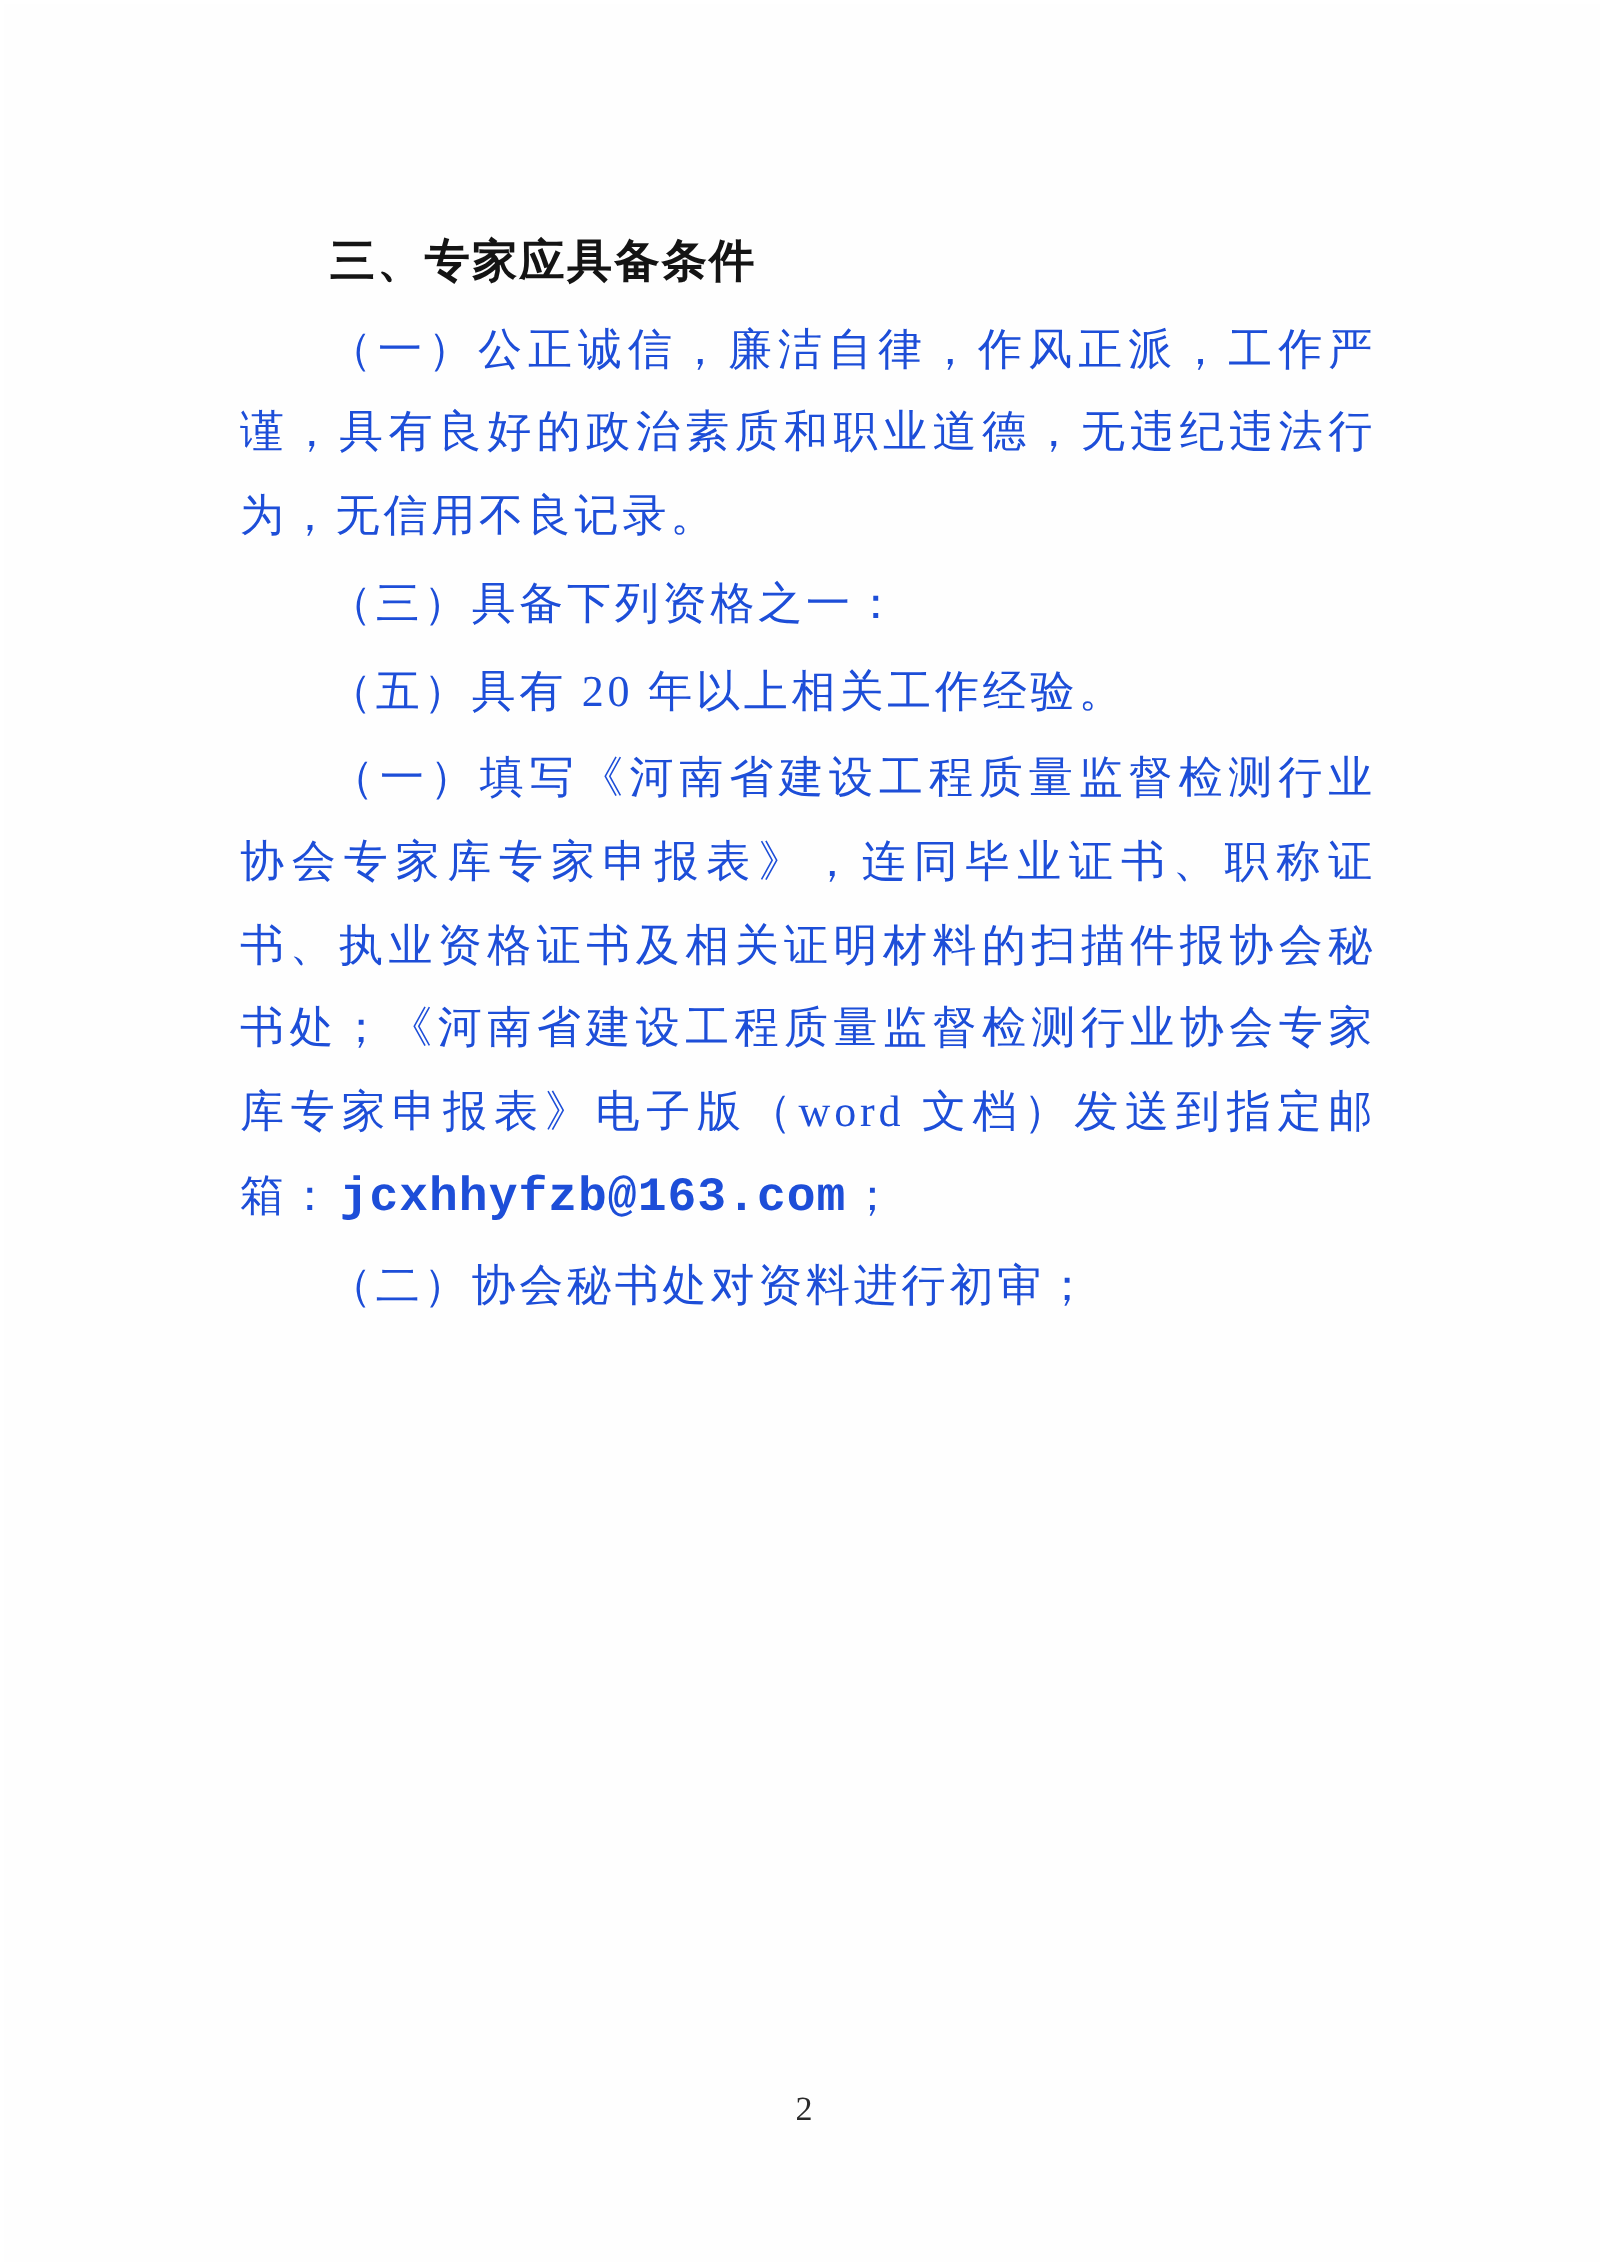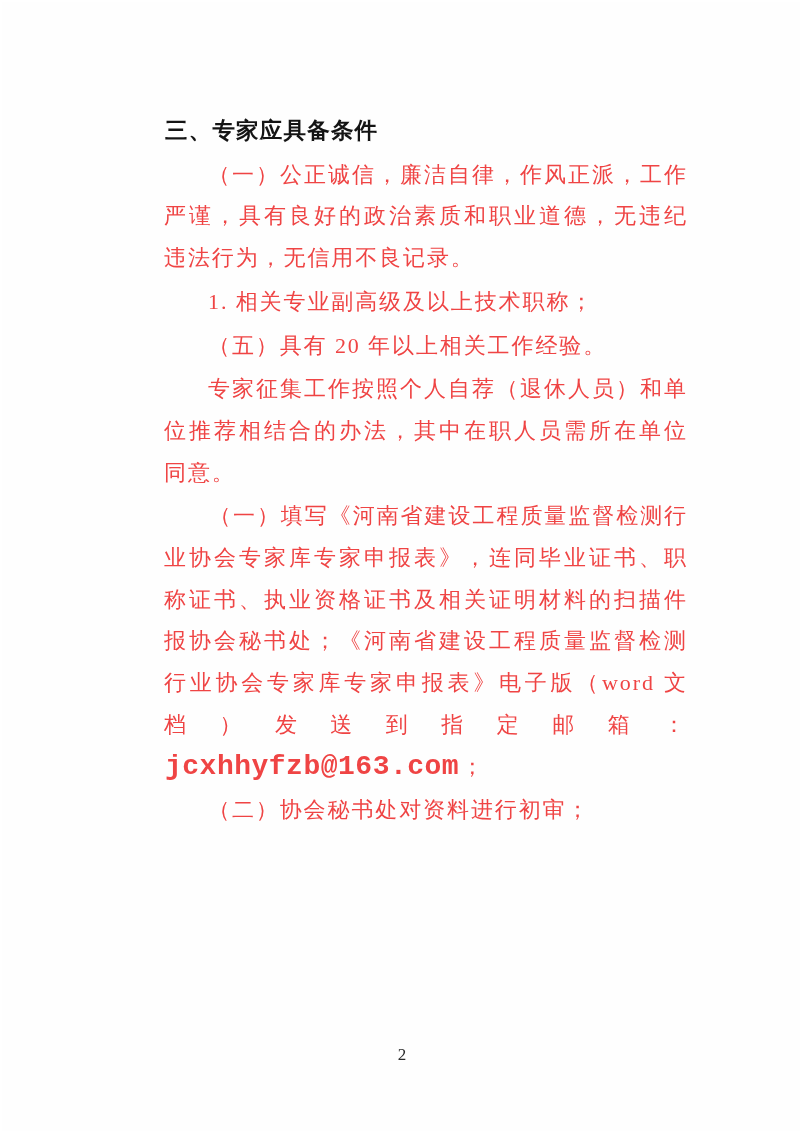--- a/index.html
+++ b/index.html
@@ -27,39 +27,38 @@
     width: 572px;
   }
 
   .para {
     font-size: 22px;
     line-height: 41.7px;
     letter-spacing: 1.9px;
     text-indent: 2em;
     text-align: justify;
     text-justify: inter-ideograph;
-    color: #ef4444;
-    margin-left: 44px;
+    color: #1d4ed8;
   }
 
   .heading {
     font-family: "Liberation Sans", "DejaVu Sans", sans-serif;
     font-weight: 700;
     font-size: 22.5px;
     line-height: 41.7px;
     letter-spacing: 1.2px;
     text-indent: 2em;
     color: #141414;
   }
 
   .email {
     font-family: "Liberation Mono", "DejaVu Sans Mono", monospace;
     font-weight: 600;
     letter-spacing: 0.5px;
-    font-size: 28px;
+    font-size: 24px;
   }
 
   .footer {
     position: absolute;
     left: 0;
     top: 1040px;
     width: 100%;
     text-align: center;
     font-size: 17px;
     line-height: 24px;
@@ -72,30 +71,29 @@
 
 <div class="page">
 
   <div class="content">
 
     <div class="heading">三、专家应具备条件</div>
 
     <p class="para">（一）公正诚信，廉洁自律，作风正派，工作严谨，具有良好的政治素质和职业道德，无违纪违法行为，无信用不良记录。</p>
 
 
+    <p class="para">（三）具备下列资格之一：</p>
 
-    <p class="para">1. 相关专业副高级及以上技术职称；</p>
 
 
 
 
     <p class="para">（五）具有 20 年以上相关工作经验。</p>
 
 
-    <p class="para">专家征集工作按照个人自荐（退休人员）和单位推荐相结合的办法，其中在职人员需所在单位同意。</p>
 
     <p class="para"><span>（一）填写《河南省建设工程质量监督检测行业协会专家库专家申报表》，连同毕业证书、职称证书、执业资格证书及相关证明材料的扫描件报协会秘书处；《河南省建设工程质量监督检测行业协会专家库专家申报表》电子版（word 文档）发送到指定邮箱：</span><span class="email">jcxhhyfzb@163.com</span><span>；</span></p>
 
     <p class="para">（二）协会秘书处对资料进行初审；</p>
 
   </div>
 
   <div class="footer">2</div>
 
 </div>

